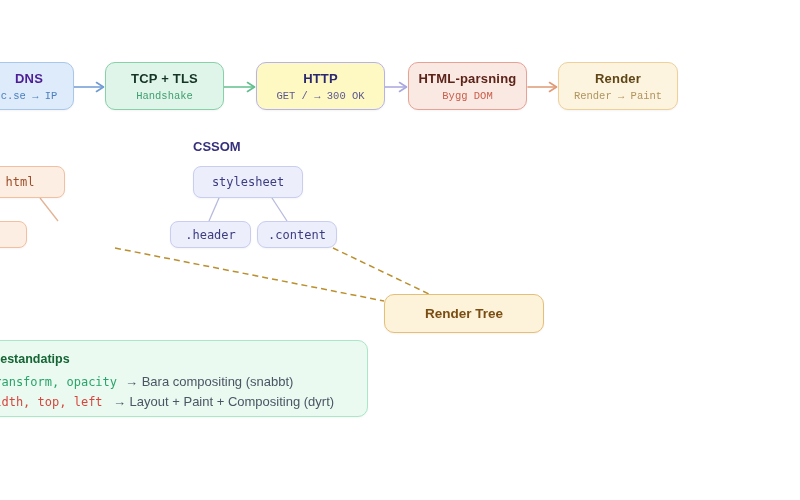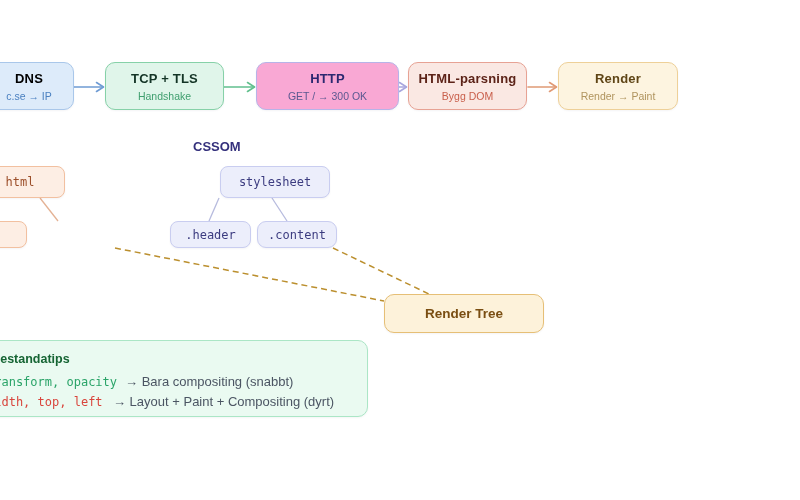--- a/index.html
+++ b/index.html
@@ -10,45 +10,45 @@
   svg.wires { position:absolute; left:0; top:0; width:800px; height:500px; pointer-events:none; }
 
   .node {
     position:absolute; box-sizing:border-box;
     display:flex; flex-direction:column; align-items:center; justify-content:center;
     border-radius:10px; border:1.5px solid transparent;
     box-shadow:0 1px 2px rgba(30,40,80,0.05);
   }
   .step { width:119px; height:48px; top:62px; gap:4px; }
   .step .title { font-size:13px; font-weight:bold; letter-spacing:.2px; }
-  .step .sub  { font-family:Liberation Sans, sans-serif; font-size:10.5px; white-space:nowrap; }
+  .step .sub  { font-family:Liberation Mono, monospace; font-size:10.5px; white-space:nowrap; }
 
   .c-dns   { left:-16px; width:90px;  background:#ddebfa; border-color:#a9c7ea; }
-  .c-dns .title { color:#000000; }  .c-dns .sub { color:#4a80c0; }
+  .c-dns .title { color:#4c1d95; }  .c-dns .sub { color:#4a80c0; }
   .c-tcp   { left:105px; width:119px; background:#e0f5ea; border-color:#86d1a8; }
   .c-tcp .title { color:#143426; }  .c-tcp .sub { color:#3f9e6e; }
-  .c-http  { left:256px; width:143px; background:#f9a8d4; border-color:#b7b3e8; }
+  .c-http  { left:256px; width:129px; background:#fef9c3; border-color:#b7b3e8; }
   .c-http .title { color:#2b2870; } .c-http .sub { color:#5b5890; }
   .c-parse { left:408px; width:119px; background:#fae8e3; border-color:#e7a294; }
   .c-parse .title { color:#5c2318; } .c-parse .sub { color:#c9604c; }
   .c-render{ left:558px; width:120px; background:#fdf4e0; border-color:#eed098; }
   .c-render .title { color:#5f4516; } .c-render .sub { color:#b0945e; }
 
   .leaf {
     font-family:"DejaVu Sans Mono", monospace; font-size:12px;
     border-radius:8px; border:1.2px solid transparent;
     align-items:center; justify-content:center; white-space:nowrap;
   }
   .dom   { background:#fdeee4; border-color:#f2c0a0; color:#9c4f2a; }
   .css   { background:#eceefb; border-color:#c9cdf0; color:#3c3c80; }
 
   .p-html       { left:-25px; top:166px; width:90px;  height:32px; }
   .p-head       { left:-60px; top:221px; width:87px;  height:27px; }
   .p-body       { left:35px;  top:221px; width:80px;  height:27px; }
-  .p-stylesheet { left:193px; top:166px; width:110px; height:32px;margin-left:27px; }
+  .p-stylesheet { left:193px; top:166px; width:110px; height:32px; }
   .p-header     { left:170px; top:221px; width:81px;  height:27px; }
   .p-content    { left:257px; top:221px; width:80px;  height:27px;border-radius:9px; }
 
   .section-label { position:absolute; left:193px; top:139px; font-size:13px; font-weight:bold; color:#34307c; }
 
   .render-tree {
     left:384px; top:294px; width:160px; height:39px;
     background:#fdf2da; border-color:#e6bf76;
     font-size:13.5px; font-weight:bold; color:#7a4e12;
   }

